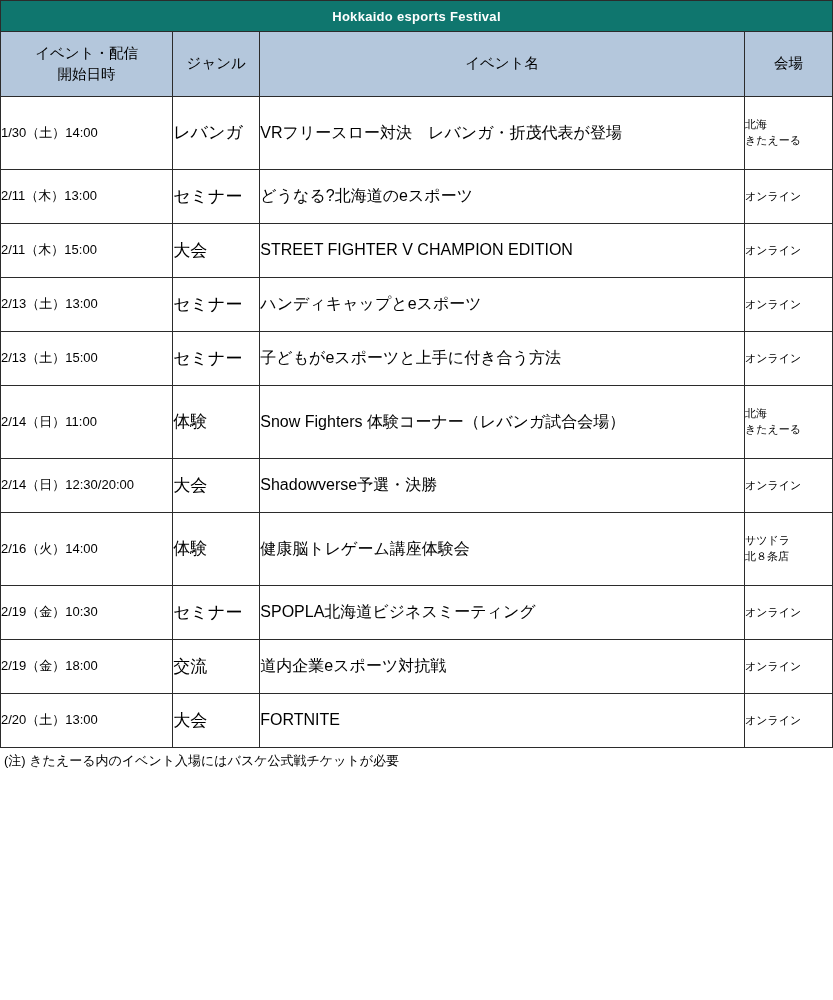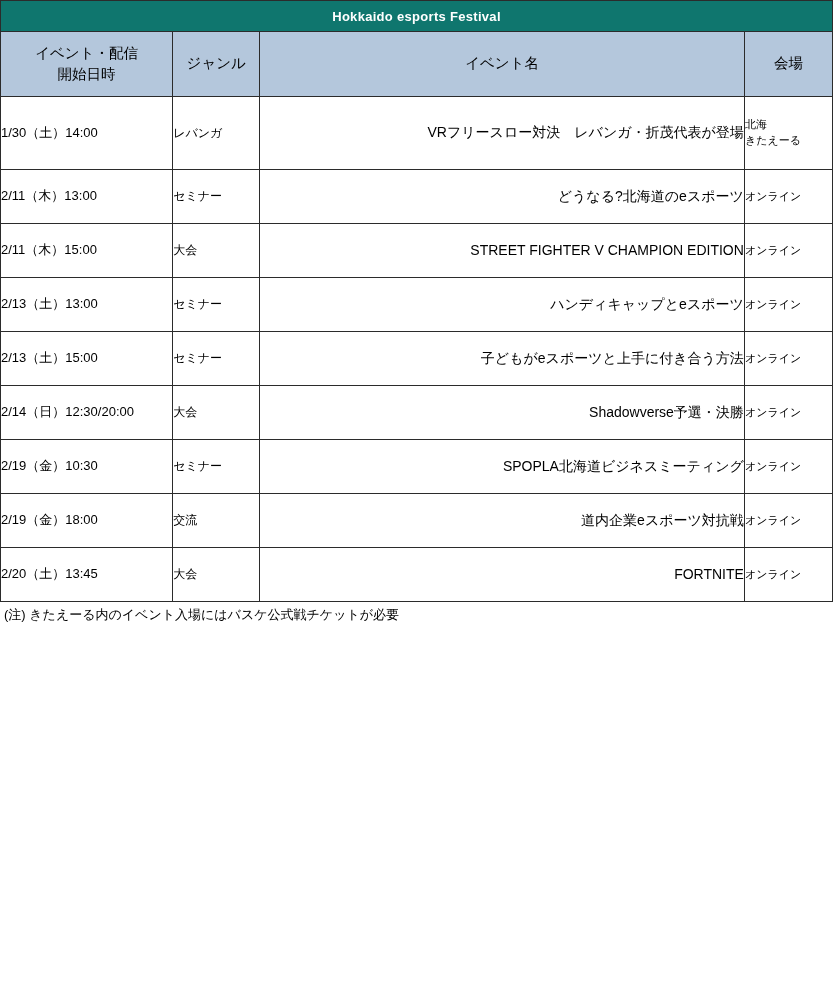--- a/index.html
+++ b/index.html
@@ -54,31 +54,30 @@
   .col-name { width: 484px; }
   .col-venue { width: 88px; }
 
   td.date {
     font-size: 13px;
     padding-left: 8px;
     padding-right: 4px;
     line-height: 1.4;
   }
   td.genre {
-    font-size: 12px;
+    font-size: 17px;
     padding-left: 10px;
     padding-right: 4px;
     line-height: 1.4;
   }
   td.name {
-    font-size: 14px;
+    font-size: 16px;
     padding-left: 14px;
     padding-right: 6px;
     line-height: 1.4;
-    text-align: right;
   }
   td.venue {
     font-size: 11px;
     padding-left: 8px;
     padding-right: 4px;
     line-height: 1.45;
     white-space: pre-line;
   }
   tr.r-short td { height: 53px; }
   tr.r-tall td { height: 72px; }
@@ -138,40 +137,54 @@
           <td class="genre">セミナー</td>
           <td class="name">ハンディキャップとeスポーツ</td>
           <td class="venue">オンライン</td>
         </tr>
         <tr class="r-short">
           <td class="date">2/13（土）15:00</td>
           <td class="genre">セミナー</td>
           <td class="name">子どもがeスポーツと上手に付き合う方法</td>
           <td class="venue">オンライン</td>
         </tr>
+        <tr class="r-tall">
+          <td class="date">2/14（日）11:00</td>
+          <td class="genre">体験</td>
+          <td class="name">Snow Fighters 体験コーナー（レバンガ試合会場）</td>
+          <td class="venue">北海
+きたえーる</td>
+        </tr>
         <tr class="r-short">
           <td class="date">2/14（日）12:30/20:00</td>
           <td class="genre">大会</td>
           <td class="name">Shadowverse予選・決勝</td>
           <td class="venue">オンライン</td>
+        </tr>
+        <tr class="r-tall">
+          <td class="date">2/16（火）14:00</td>
+          <td class="genre">体験</td>
+          <td class="name">健康脳トレゲーム講座体験会</td>
+          <td class="venue">サツドラ
+北８条店</td>
         </tr>
         <tr class="r-short">
           <td class="date">2/19（金）10:30</td>
           <td class="genre">セミナー</td>
           <td class="name">SPOPLA北海道ビジネスミーティング</td>
           <td class="venue">オンライン</td>
         </tr>
         <tr class="r-short">
           <td class="date">2/19（金）18:00</td>
           <td class="genre">交流</td>
           <td class="name">道内企業eスポーツ対抗戦</td>
           <td class="venue">オンライン</td>
         </tr>
         <tr class="r-short">
-          <td class="date">2/20（土）13:45</td>
+          <td class="date">2/20（土）13:00</td>
           <td class="genre">大会</td>
           <td class="name">FORTNITE</td>
           <td class="venue">オンライン</td>
         </tr>
       </tbody>
   </table>
   <div class="note">(注) きたえーる内のイベント入場にはバスケ公式戦チケットが必要</div>
 </div>
 
 </body></html>

